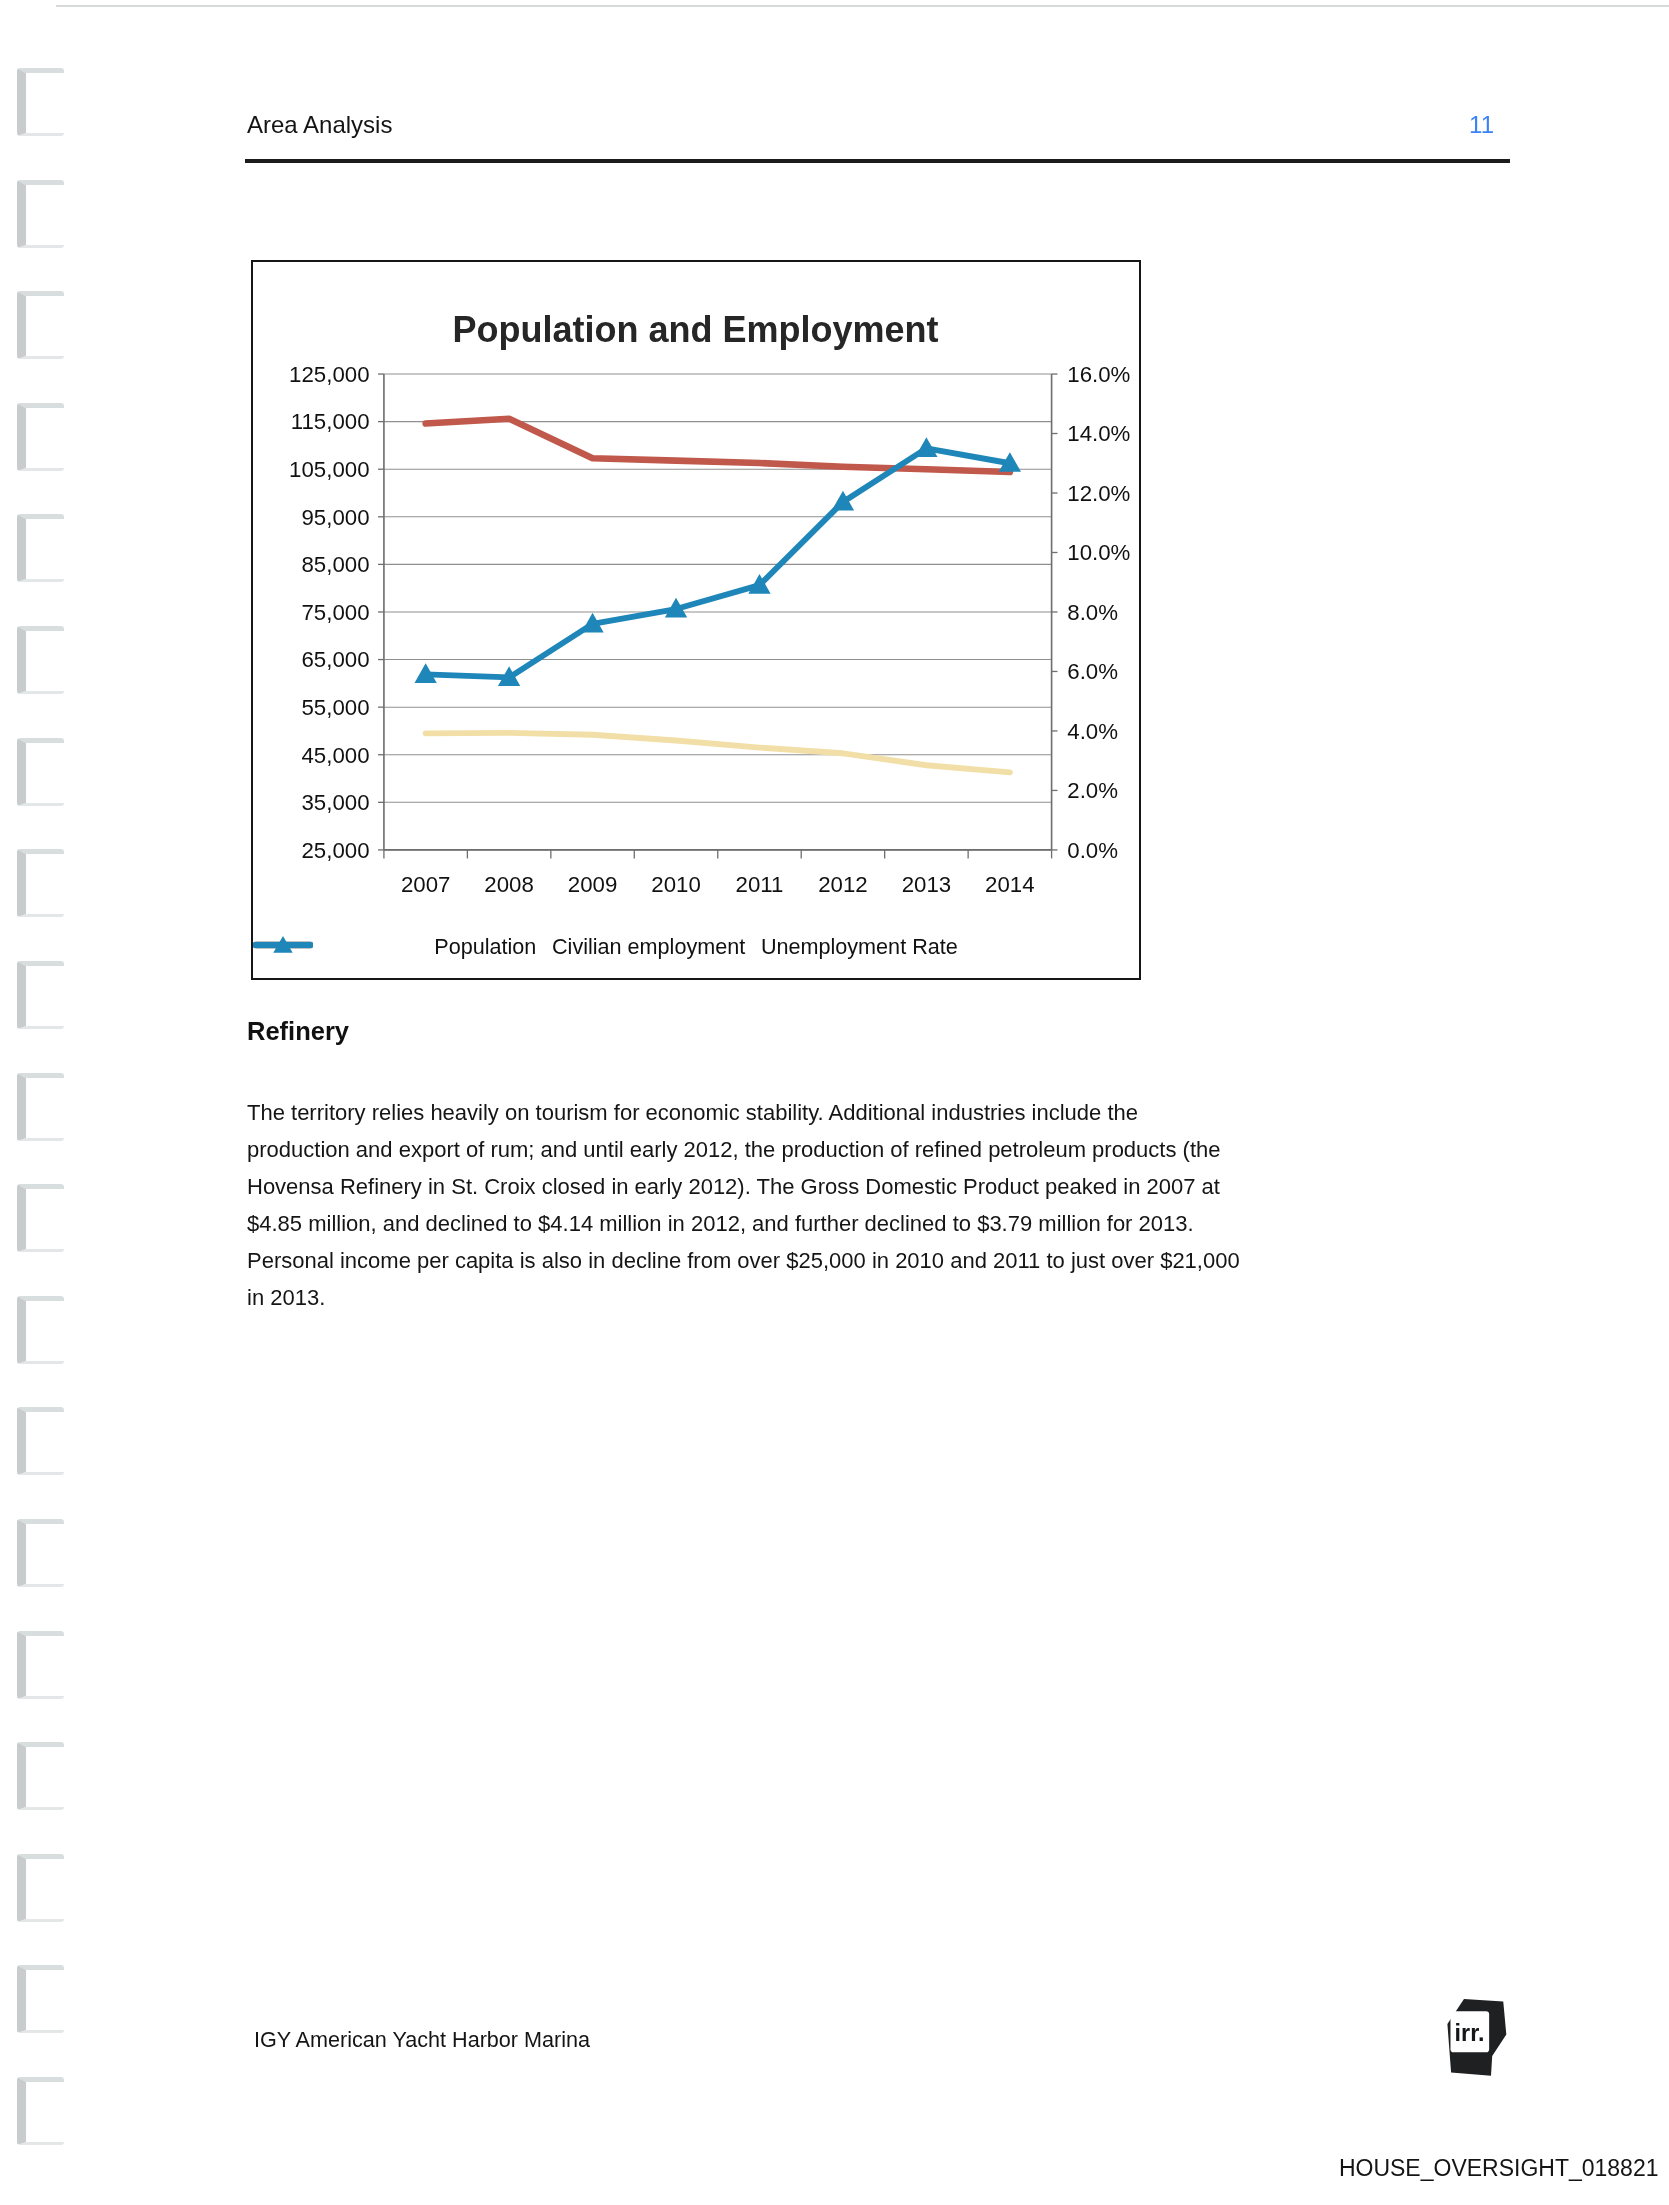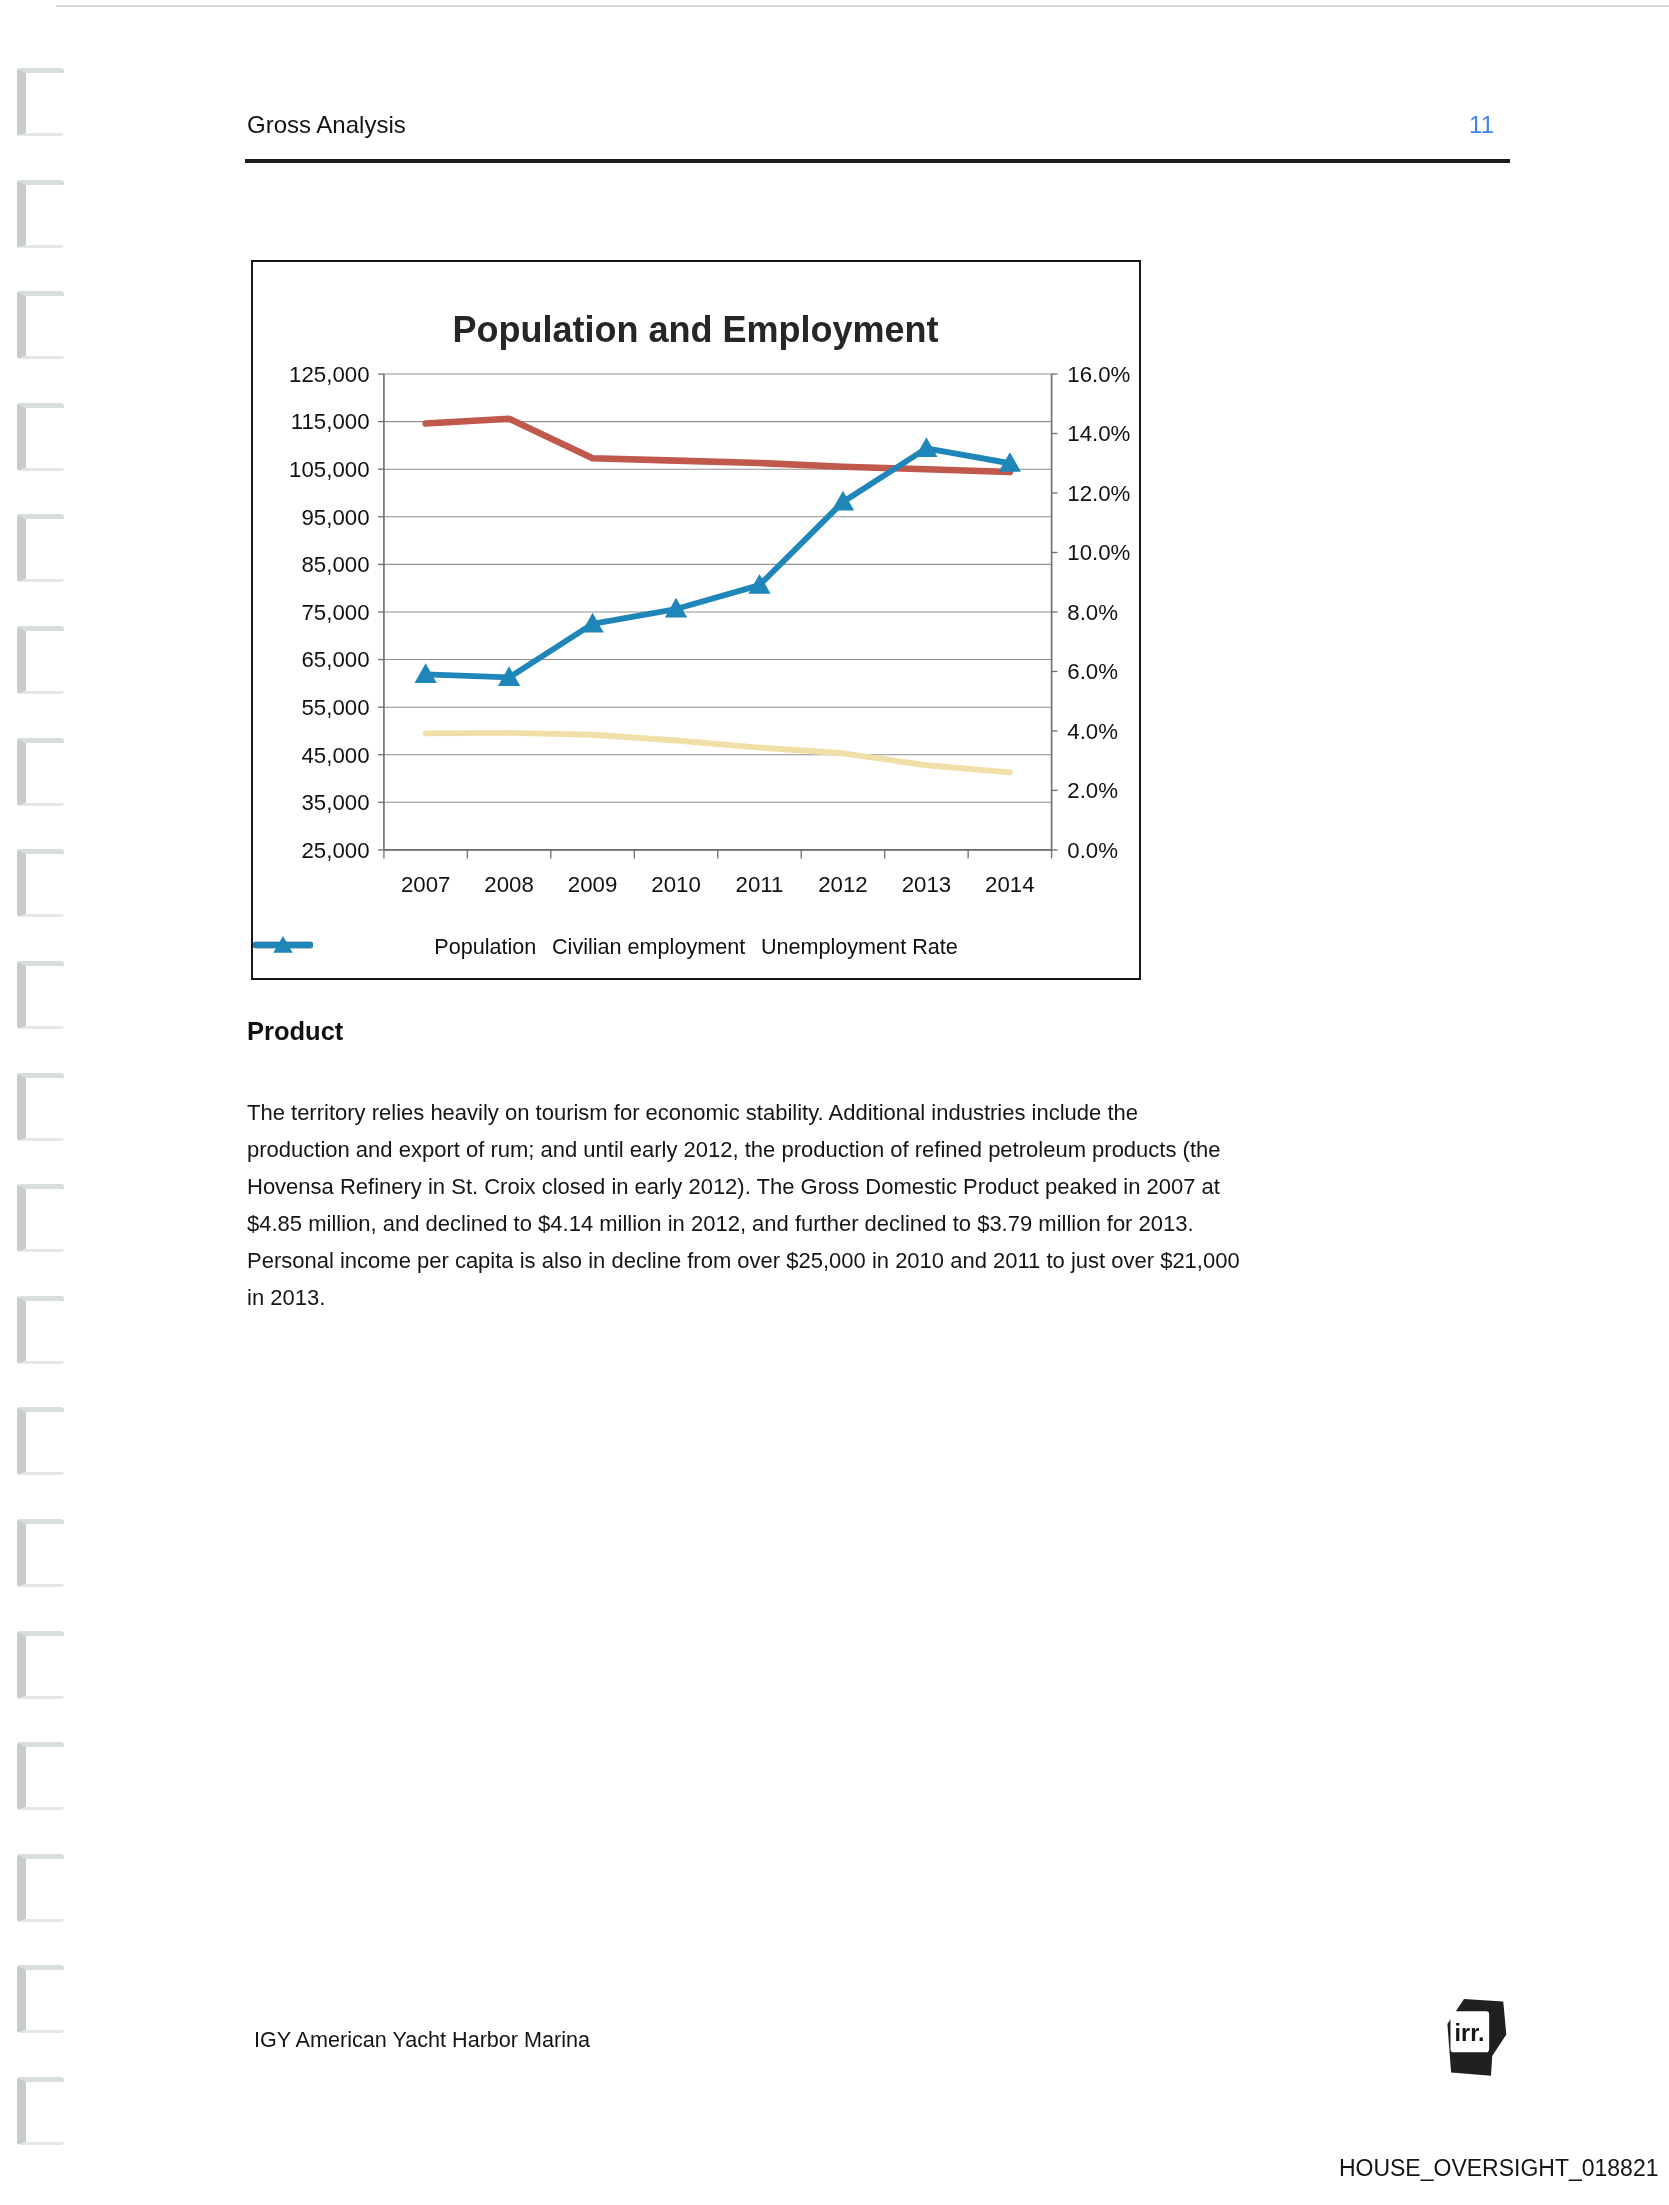--- a/index.html
+++ b/index.html
@@ -60,21 +60,21 @@
     <div class="bind-mark" style="top: 1296px;"></div>
     <div class="bind-mark" style="top: 1407px;"></div>
     <div class="bind-mark" style="top: 1519px;"></div>
     <div class="bind-mark" style="top: 1631px;"></div>
     <div class="bind-mark" style="top: 1742px;"></div>
     <div class="bind-mark" style="top: 1854px;"></div>
     <div class="bind-mark" style="top: 1965px;"></div>
     <div class="bind-mark" style="top: 2077px;"></div>
   </div>
 
-<div class="hdr-title">Gross Analysis</div>
+<div class="hdr-title">Area Analysis</div>
 <div class="hdr-page">11</div>
 <div class="hdr-rule"></div>
 
 <div class="chart-box">
   <svg id="chart-svg" width="885" height="715" viewBox="0 0 1352 1092">
       <text x="676" y="122" text-anchor="middle" font-size="55" font-weight="bold" fill="#262626" font-family="Liberation Sans, sans-serif">Population and Employment</text>
       <line x1="200" y1="171" x2="1220" y2="171" stroke="#8f8f8f" stroke-width="1.6"></line>
       <line x1="191" y1="171" x2="200" y2="171" stroke="#6f6f6f" stroke-width="2"></line>
       <text x="178" y="183" text-anchor="end" font-size="34" fill="#111" font-family="Liberation Sans, sans-serif">125,000</text>
       <line x1="200" y1="243.7" x2="1220" y2="243.7" stroke="#8f8f8f" stroke-width="1.6"></line>
@@ -173,21 +173,21 @@
       <div class="legend-item">
         <svg width="60" height="22" viewBox="0 0 92 34">
           <line x1="4" y1="17" x2="88" y2="17" stroke="#1E86B8" stroke-width="10" stroke-linecap="round"></line>
           <polygon points="46,3 61,29 31,29" fill="#1E86B8"></polygon>
         </svg>
         <span class="legend-label">Unemployment Rate</span>
       </div>
     </div>
 </div>
 
-<div class="sec-heading">Product</div>
+<div class="sec-heading">Refinery</div>
 <div class="sec-paragraph">The territory relies heavily on tourism for economic stability.  Additional industries include the
 production and export of rum; and until early 2012, the production of refined petroleum products (the
 Hovensa Refinery in St. Croix closed in early 2012).  The Gross Domestic Product peaked in 2007 at
 $4.85 million, and declined to $4.14 million in 2012, and further declined to $3.79 million for 2013.
 Personal income per capita is also in decline from over $25,000 in 2010 and 2011 to just over $21,000
 in 2013.</div>
 
 <div class="footer-text">IGY American Yacht Harbor Marina</div>
 <svg class="irr-logo" viewBox="0 0 132 132">
   <polygon points="30,45 57,4 121,8 126,62 103,97 101,129 36,124" fill="#1e2021"></polygon>

